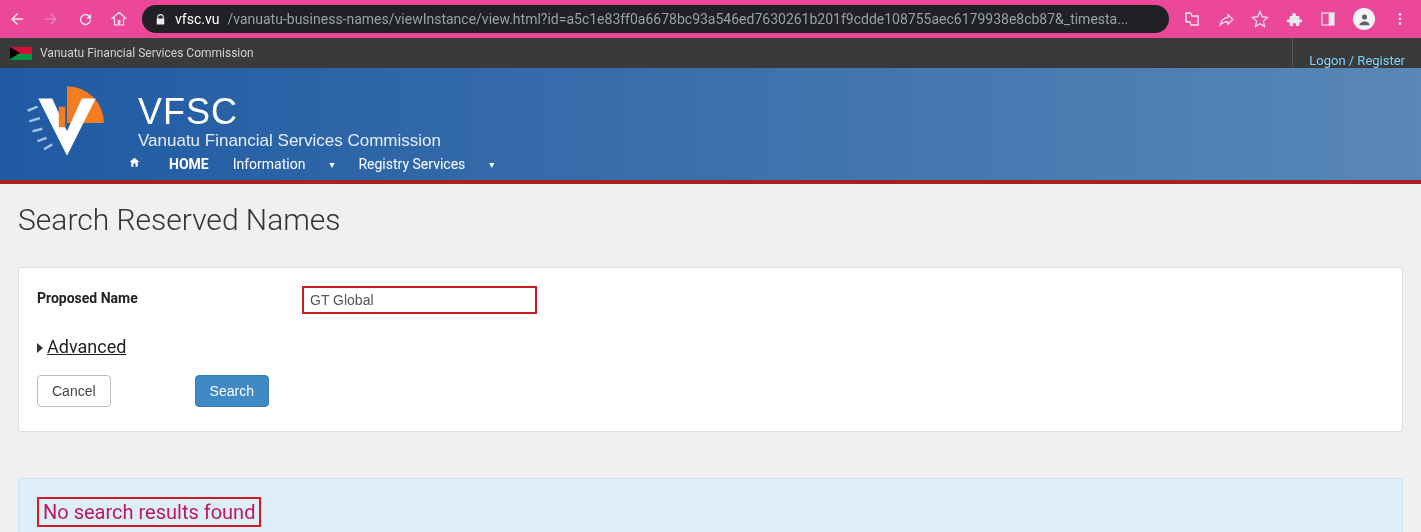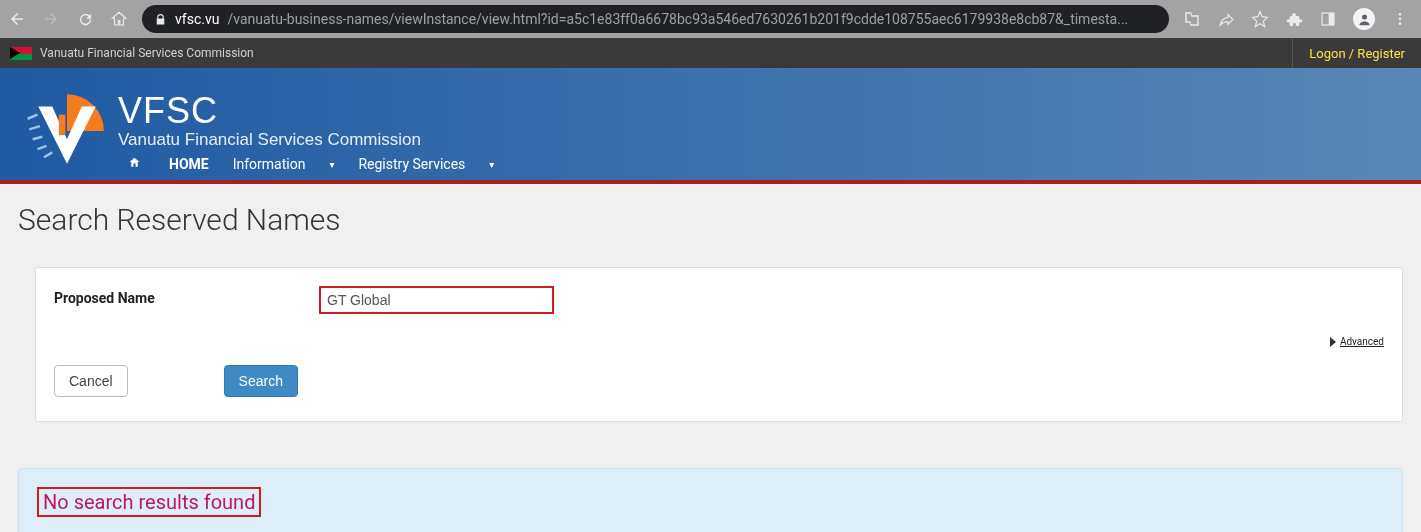--- a/index.html
+++ b/index.html
@@ -1,59 +1,59 @@
 <!DOCTYPE html>
 <html><head>
   <meta charset="utf-8">
   <style>
     * { margin: 0; padding: 0; box-sizing: border-box; }
     body { font-family: -apple-system, BlinkMacSystemFont, "Segoe UI", Roboto, Helvetica, Arial, sans-serif; background: #f0f0f0; width: 1421px; }
 
     
-    .browser-toolbar { background: #a3a3a3; height: 38px; display: flex; align-items: center; padding: 0 8px; gap: 14px; }
+    .browser-toolbar { background: #ec4899; height: 38px; display: flex; align-items: center; padding: 0 8px; gap: 14px; }
     .browser-nav { display: flex; align-items: center; gap: 16px; }
     .nav-btn { width: 18px; height: 18px; display: flex; align-items: center; justify-content: center; cursor: pointer; }
     .nav-btn.disabled svg { opacity: .35; }
     .address-bar { flex: 1; background: #202124; border-radius: 15px; height: 28px; display: flex; align-items: center; padding: 0 12px; gap: 8px; color: #e8eaed; font-size: 14px; overflow: hidden; }
     .lock-icon svg { display:block; }
     .url-host { color: #ffffff; }
     .url-path { color: #9aa0a6; white-space: nowrap; overflow: hidden; text-overflow: ellipsis; }
     .browser-right { display: flex; align-items: center; gap: 16px; padding-right: 4px; }
     .browser-btn { width: 18px; height: 18px; display: flex; align-items: center; justify-content: center; cursor: pointer; }
     .avatar-circle { width: 22px; height: 22px; border-radius: 50%; background: #f1f3f4; display:flex; align-items:center; justify-content:center; }
 
     
     .gov-bar { background: #3a3a3a; height: 30px; display: flex; align-items: center; justify-content: space-between; color: #d0d0d0; font-size: 12px; }
     .gov-left { display: flex; align-items: center; gap: 8px; padding-left: 10px; }
     .flag { width: 22px; height: 13px; background: linear-gradient(to bottom, #d21034 0 50%, #009543 50% 100%); position: relative; }
     .flag:before { content:""; position:absolute; left:0; top:0; bottom:0; width:0; height:0; border-top:6.5px solid transparent; border-bottom:6.5px solid transparent; border-left:10px solid #000; }
-    .gov-right { border-left: 1px solid #555; height: 100%; display: flex; align-items: center; padding: 0 16px; color: #fde047; font-size: 13px; cursor: pointer; }
+    .gov-right { border-left: 1px solid #555; height: 100%; display: flex; align-items: flex-end; padding: 0 16px; color: #7dd3fc; font-size: 13px; cursor: pointer; }
 
     
     .site-header { background: linear-gradient(to right, #1f5aa3 0%, #5987b7 100%); height: 116px; position: relative; border-bottom: 4px solid #a7221f; }
-    .brand { display: flex; align-items: flex-start; padding: 22px 24px 0; gap: 8px; }
+    .brand { display: flex; align-items: center; padding: 14px 24px 0; gap: 28px; }
     .logo-wrap { width: 86px; height: 78px; display:flex; align-items:center; justify-content:center; }
     .brand-text h1 { color: #fff; font-weight: 400; font-size: 36px; letter-spacing: 1px; font-family: "Century Gothic", sans-serif; }
     .brand-text p { color: #e8eef5; font-size: 17px; font-weight: 300; margin-top: -2px; font-family: "Century Gothic", sans-serif; }
     .main-nav { position: absolute; bottom: 0; left: 128px; height: 32px; display: flex; align-items: center; gap: 24px; color: #fff; font-size: 14px; }
     .nav-item { display: flex; align-items: center; gap: 24px; cursor: pointer; }
     .nav-item .caret { font-size: 10px; }
     .home-icon { margin-right: 4px; }
 
     
     .page { padding: 18px; }
     .page-title { font-size: 30px; font-weight: 300; color: #333; margin-bottom: 30px; }
-    .panel { background: #fff; border: 1px solid #ddd; border-radius: 3px; padding: 18px 18px 24px; margin-left: 17px; }
+    .panel { background: #fff; border: 1px solid #ddd; border-radius: 3px; padding: 18px 18px 24px; }
     .form-row { display: flex; align-items: flex-start; gap: 40px; }
     .label { width: 225px; font-weight: 700; font-size: 14px; color: #222; padding-top: 4px; }
     .field input { width: 235px; height: 28px; border: 2px solid #cc1e1e; outline: none; padding: 6px 6px; font-size: 14px; color: #555; }
-    .advanced { margin-top: 22px; font-size: 10px; text-align: right; }
+    .advanced { margin-top: 22px; font-size: 18px; }
     .advanced a { color: #222; text-decoration: underline; }
     .caret-right { display:inline-block; width:0; height:0; border-top:5px solid transparent; border-bottom:5px solid transparent; border-left:6px solid #333; margin-right:4px; vertical-align:middle; }
-    .buttons { margin-top: 18px; display: flex; align-items: center; gap: 12px; }
+    .buttons { margin-top: 18px; display: flex; align-items: center; gap: 0; }
     .btn { height: 32px; padding: 0 14px; border: 1px solid #bbb; background: #fff; color: #444; border-radius: 4px; font-size: 14px; cursor: pointer; }
     .btn.primary { background: #3f89c4; border-color: #357aad; color: #fff; margin-left: 84px; text-align: center; }
 
     .alert { margin-top: 46px; background: #ddeef9; border: 1px solid #c9e2f1; border-radius: 3px; padding: 18px; }
     .alert-text { color: #be185d; font-size: 20px; font-weight: 400; border: 2px solid #cc1e1e; display: inline-block; padding: 1px 4px; }
 
     .bottom-pad { height: 10px; }
   </style>
 </head>
 <body>

